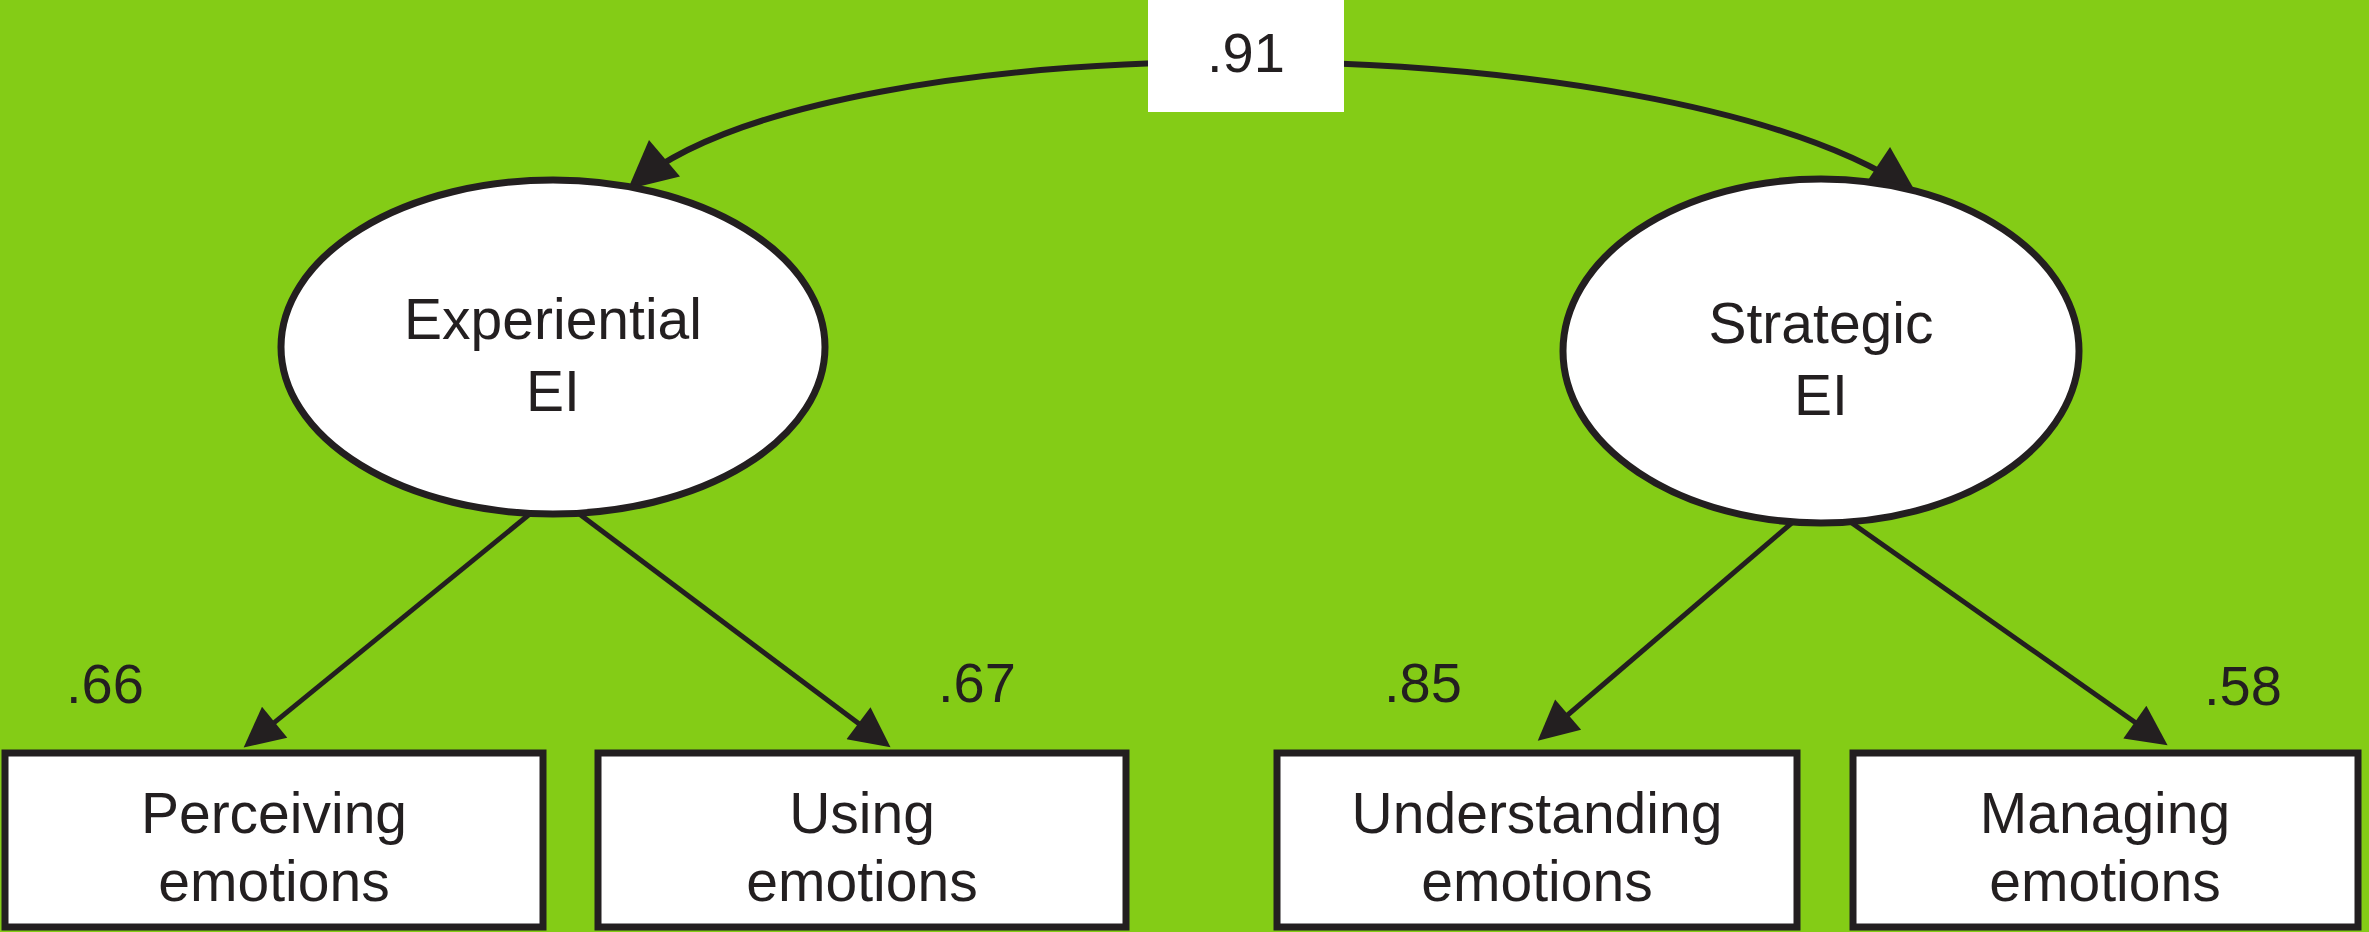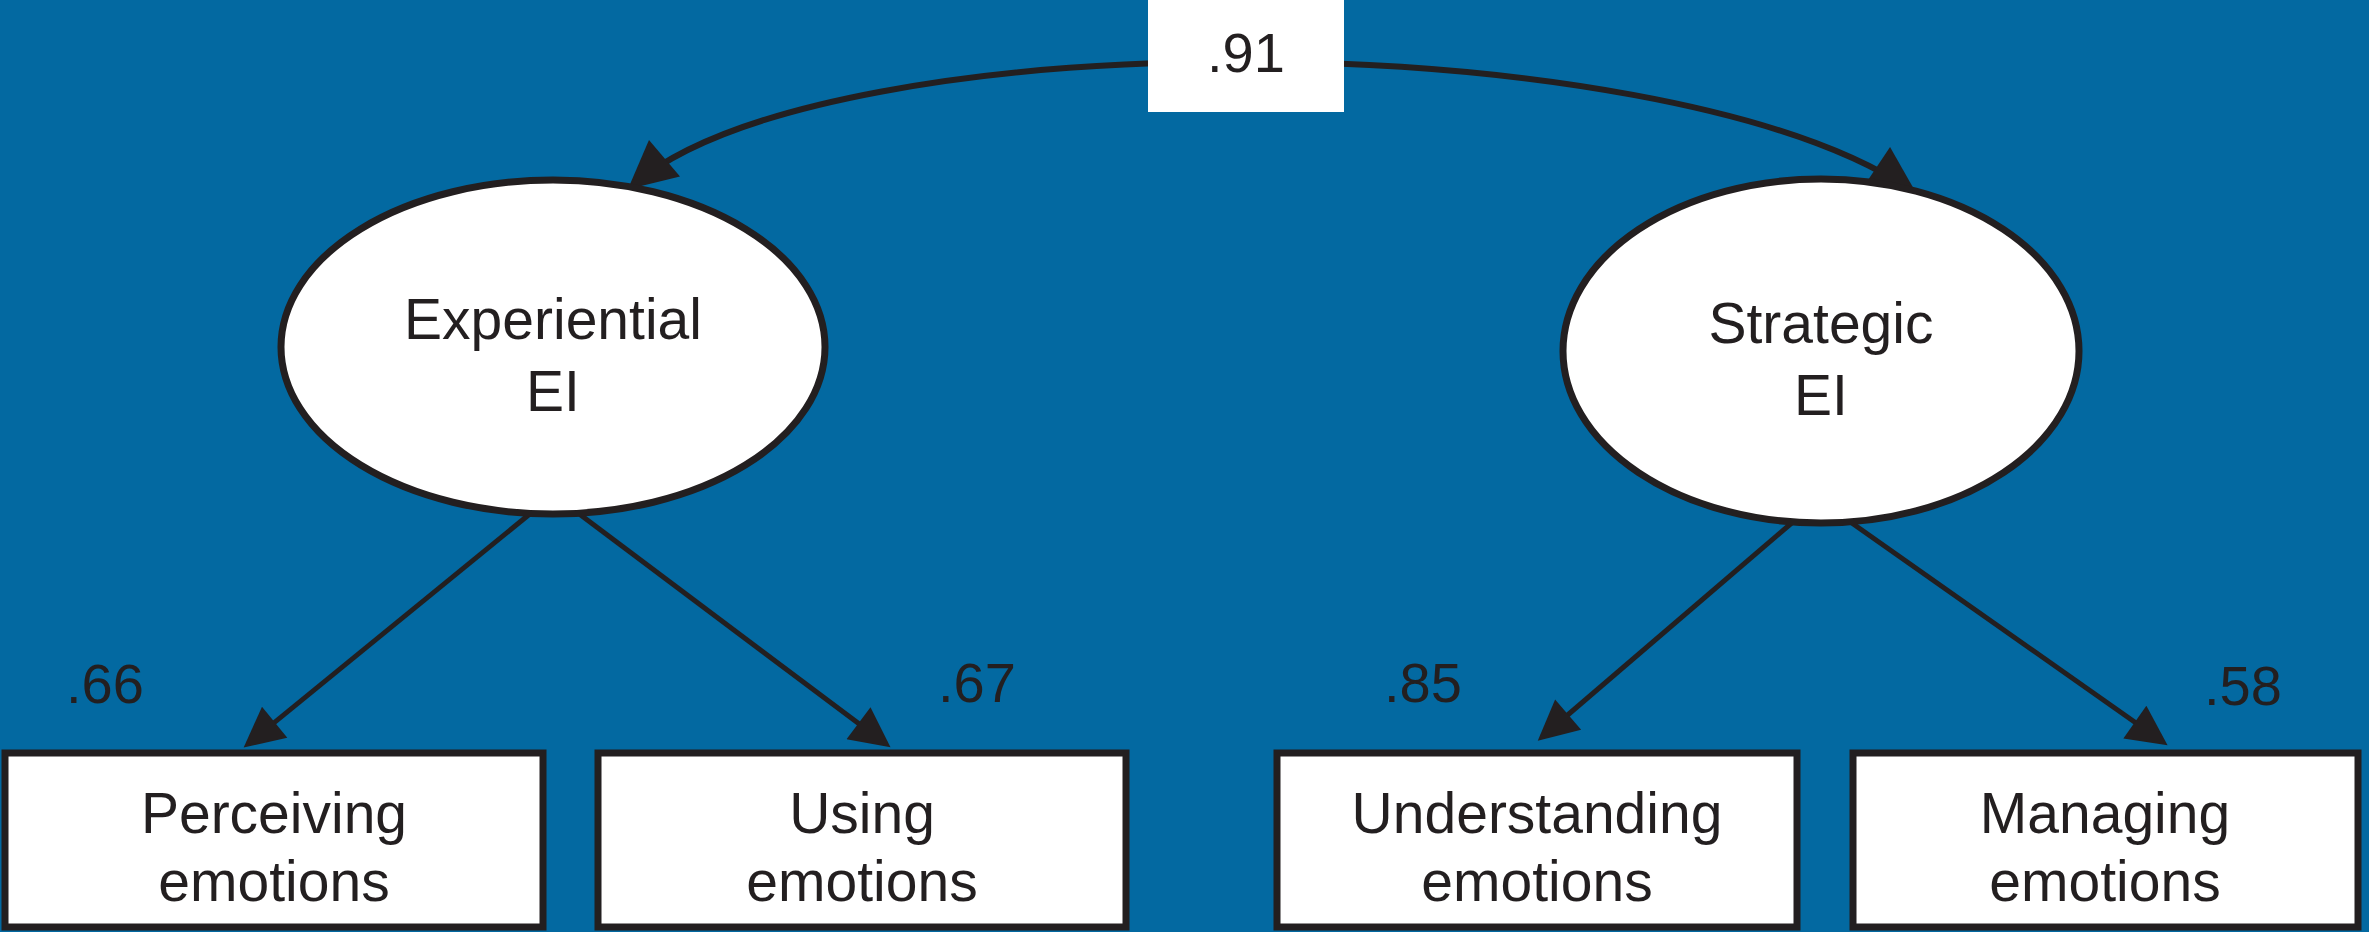--- a/index.html
+++ b/index.html
@@ -4,21 +4,21 @@
 <style>
   html, body {
     margin: 0;
     padding: 0;
     background: #ffffff;
   }
   .stage {
     position: relative;
     width: 2369px;
     height: 932px;
-    background: #0369a1;
+    background: #84cc16;
     overflow: hidden;
   }
   svg.diagram {
     display: block;
     width: 2369px;
     height: 932px;
   }
   .node-ellipse {
     stroke: #231f20;
     stroke-width: 7;

